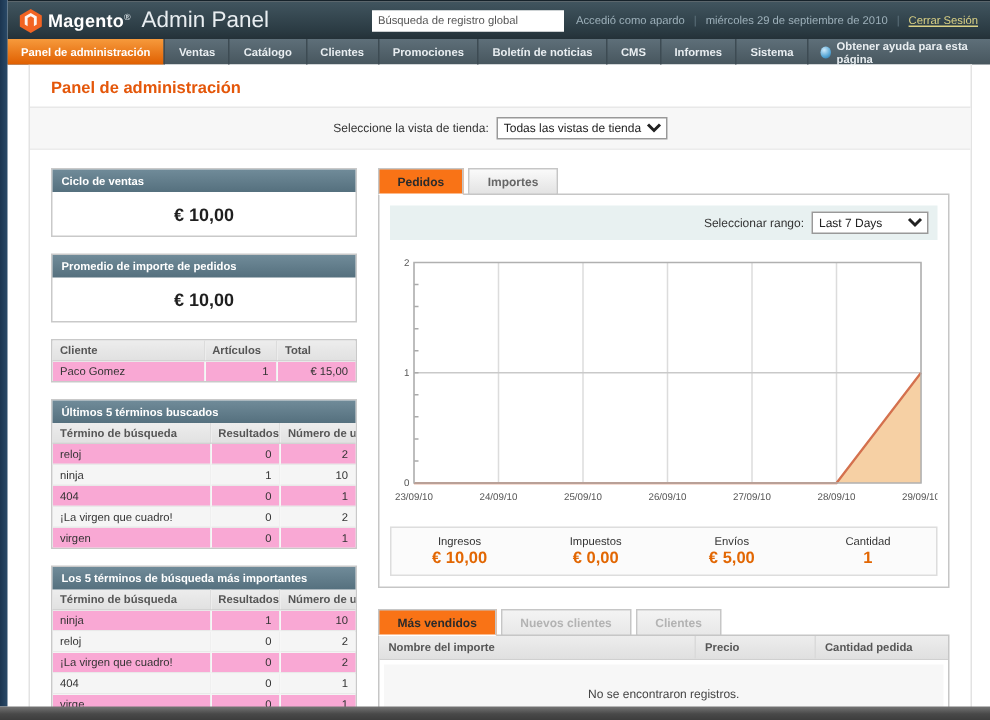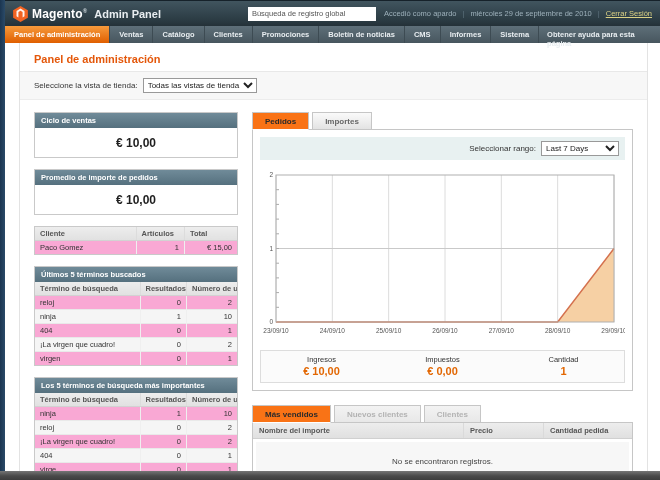--- a/index.html
+++ b/index.html
@@ -14,44 +14,44 @@
   .frame-bottom { position:absolute; left:0; bottom:0; width:660px; height:9px;
     background:linear-gradient(#757575,#494949 55%,#3d3d3d); z-index:10; }
   .app { margin-left:5px; width:655px; }
 
   
   .header { height:26px; background:linear-gradient(#41555f,#2a3a42 80%,#243138);
     border-top:1px solid #16222a; display:flex; align-items:center; padding:0 8px; }
   .logo { display:flex; align-items:center; gap:4px; }
   .brand { color:#fff; font-size:12px; font-weight:bold; letter-spacing:0.2px; }
   .brand sup { font-size:6px; color:#cfd8dd; }
-  .brand-sub { color:#e8edf0; font-size:11px; font-weight:bold; margin-left:3px; }
+  .brand-sub { color:#e8edf0; font-size:15px; font-weight:normal; margin-left:3px; }
   .hdr-right { margin-left:auto; display:flex; align-items:center; gap:8px; }
   .global-search { width:128px; height:14px; border:1px solid #ffffff; background:#fff;
     font-size:7.5px; color:#555; padding:0 3px; font-family:"Liberation Sans",sans-serif; }
   .hdr-info { display:flex; align-items:center; font-size:7.5px; color:#9db0ba; gap:6px; }
   .hdr-info .sep { color:#5f737e; }
   .logout-link { color:#dcd285; text-decoration:underline; cursor:pointer; }
 
   
   .nav { height:17px; background:linear-gradient(#5e6f79,#47565e);
     display:flex; align-items:stretch; font-size:7.5px; font-weight:bold; color:#e9eef1; }
   .nav-item { display:flex; align-items:center; padding:0 9px; border-right:1px solid #3d4b53; cursor:pointer; white-space:nowrap; }
   .nav-item.active { background:linear-gradient(#f69a3c,#e05f00); color:#fff; }
-  .nav-help { margin-left:auto; display:flex; align-items:center; gap:4px; padding:0 8px; font-weight:bold;flex-direction:column; }
+  .nav-help { margin-left:auto; display:flex; align-items:center; gap:4px; padding:0 8px; font-weight:bold; }
   .help-icon { width:8px; height:8px; border-radius:50%;
     background:radial-gradient(circle at 35% 30%,#cdeafb,#55a5d4 60%,#2a6f9e); display:inline-block; }
 
   
   .page { margin:0 12px 0 14px; border:1px solid #e3e3e3; border-top:none; background:#fff;
     min-height:414px; padding-bottom:8px; }
   .page-title { color:#e4570a; font-weight:bold; font-size:11px; padding:10px 14px 6px;
     border-bottom:1px solid #e8e8e8; }
   .switcher { background:#f7f7f7; border-bottom:1px solid #ececec; padding:6px 14px;
-    font-size:8px; color:#333; display:flex; align-items:center; gap:5px; }
+    font-size:8px; color:#333; display:flex; align-items:center; gap:5px;justify-content:center; }
   .sel { font-size:8px; height:15px; border:1px solid #999; background:#fff; color:#222;
     font-family:"Liberation Sans",sans-serif; }
 
   .columns { display:flex; gap:14px; padding:12px 14px 0; }
   .left-col { width:204px; flex:none; }
   .right-col { flex:1; min-width:0; }
 
   
   .panel { border:1px solid #c9c9c9; margin-bottom:11px; background:#fff; }
   .panel-head { background:linear-gradient(#708b99,#55707e); color:#fff; font-size:7.5px;
@@ -332,20 +332,24 @@
           <div class="stats-bar">
             <div class="stat">
               <div class="stat-label">Ingresos</div>
               <div class="stat-value">€ 10,00</div>
             </div>
             <div class="stat">
               <div class="stat-label">Impuestos</div>
               <div class="stat-value">€ 0,00</div>
             </div>
             <div class="stat">
+              <div class="stat-label">Envíos</div>
+              <div class="stat-value">€ 5,00</div>
+            </div>
+            <div class="stat">
               <div class="stat-label">Cantidad</div>
               <div class="stat-value">1</div>
             </div>
           </div>
         </div>
 
         <div class="bottom-section">
           <div class="tab-row">
             <div class="tab active">Más vendidos</div>
             <div class="tab disabled">Nuevos clientes</div>

